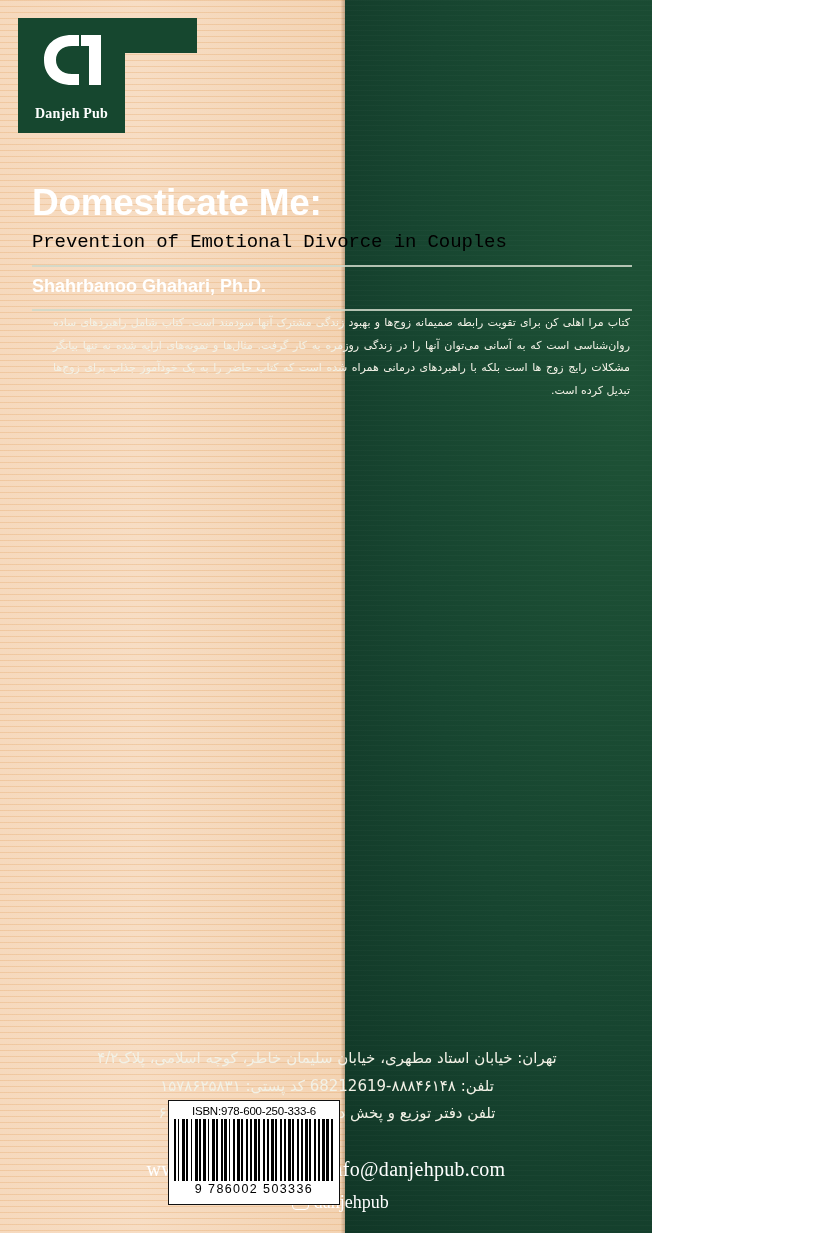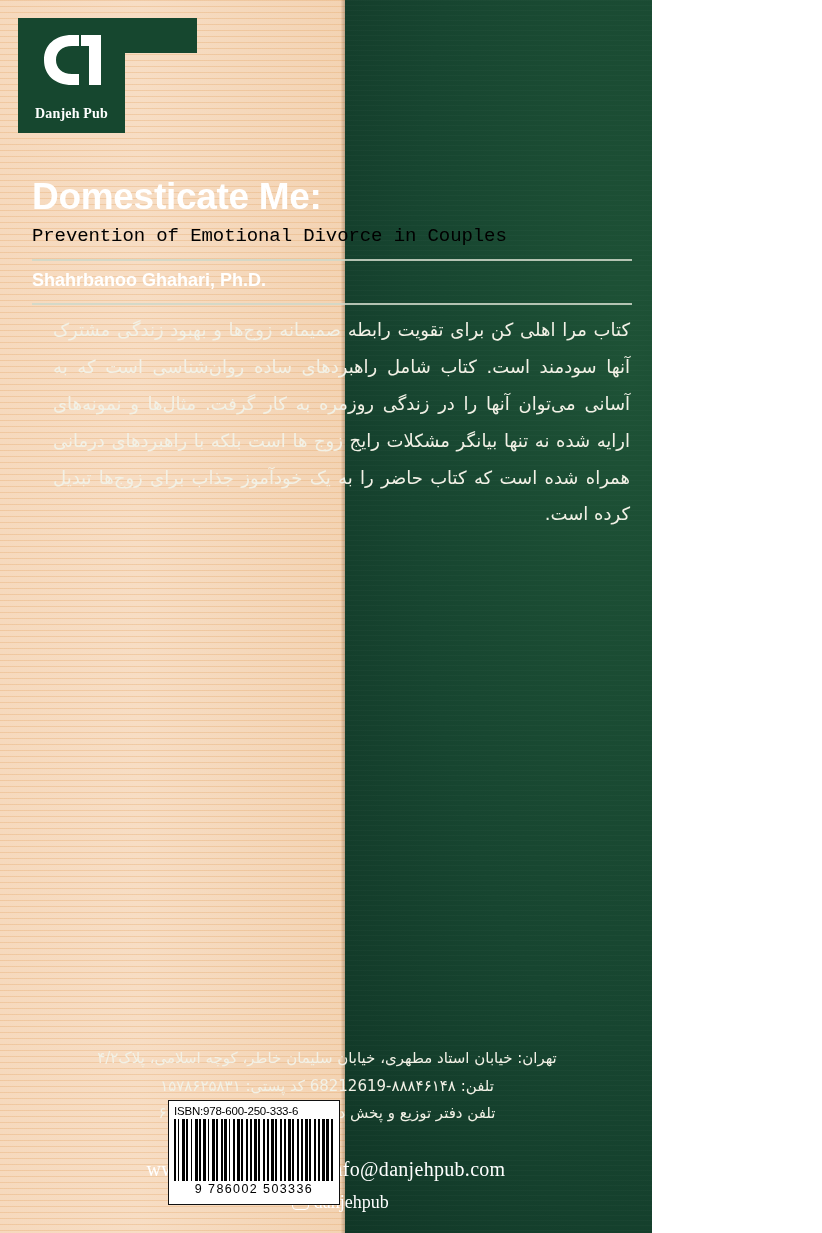--- a/index.html
+++ b/index.html
@@ -96,21 +96,21 @@
     position: absolute;
     left: 125px; top: 18px;
     width: 72px; height: 35px;
     background: #16472f;
     z-index: 4;
   }
   
   .title-wrap {
     position: absolute;
     left: 32px;
-    top: 178px;
+    top: 184px;
     right: 20px;
   }
   .book-title {
     font-family: "Liberation Sans", sans-serif;
     font-weight: bold;
     font-size: 37px;
     line-height: 1.05;
     color: #ffffff;
     letter-spacing: -0.3px;
     margin: 0;
@@ -145,21 +145,21 @@
   }
   
   .blurb {
     position: absolute;
     left: 28px;
     right: 22px;
     top: 312px;
     direction: rtl;
     text-align: justify;
     font-family: "DejaVu Sans", sans-serif;
-    font-size: 18px;
+    font-size: 11px;
     line-height: 2.05;
     color: #f2f1e6;
     margin-left: 25px;
   }
   .blurb p { margin: 0; }
   
   .contact {
     position: absolute;
     left: 22px;
     right: 20px;
@@ -220,20 +220,21 @@
     height: 105px;
     background: #ffffff;
     border: 1px solid #111111;
     box-sizing: border-box;
     padding: 4px 5px 2px 5px;
   }
   .isbn-text {
     font-family: "Liberation Sans", sans-serif;
     font-size: 11.5px;
     color: #000000;
+    text-align: center;
     letter-spacing: -0.2px;
     margin-bottom: 2px;
   }
   .bars {
     height: 62px;
     width: 100%;
     background-repeat: no-repeat;
     background-image:
       linear-gradient(to right,
         #000 0 2px, #fff 2px 4px,

